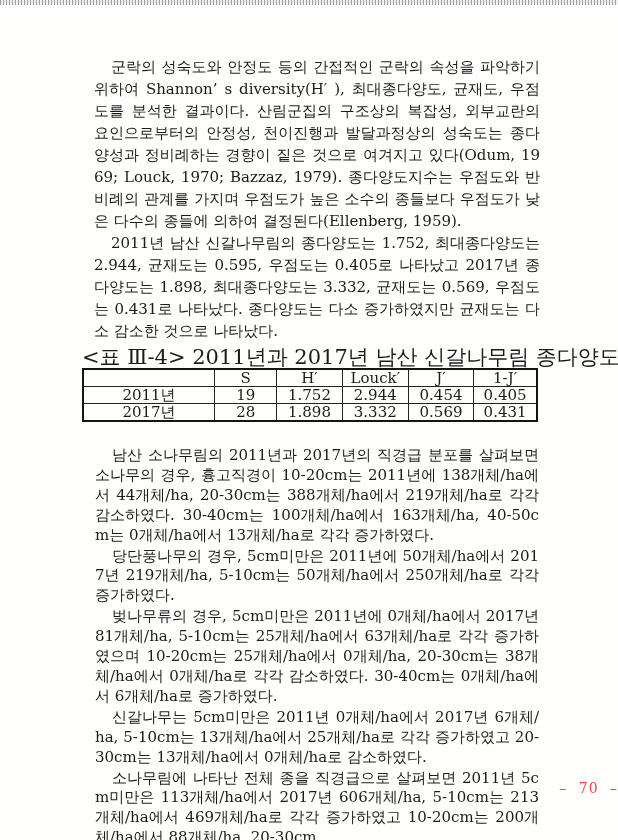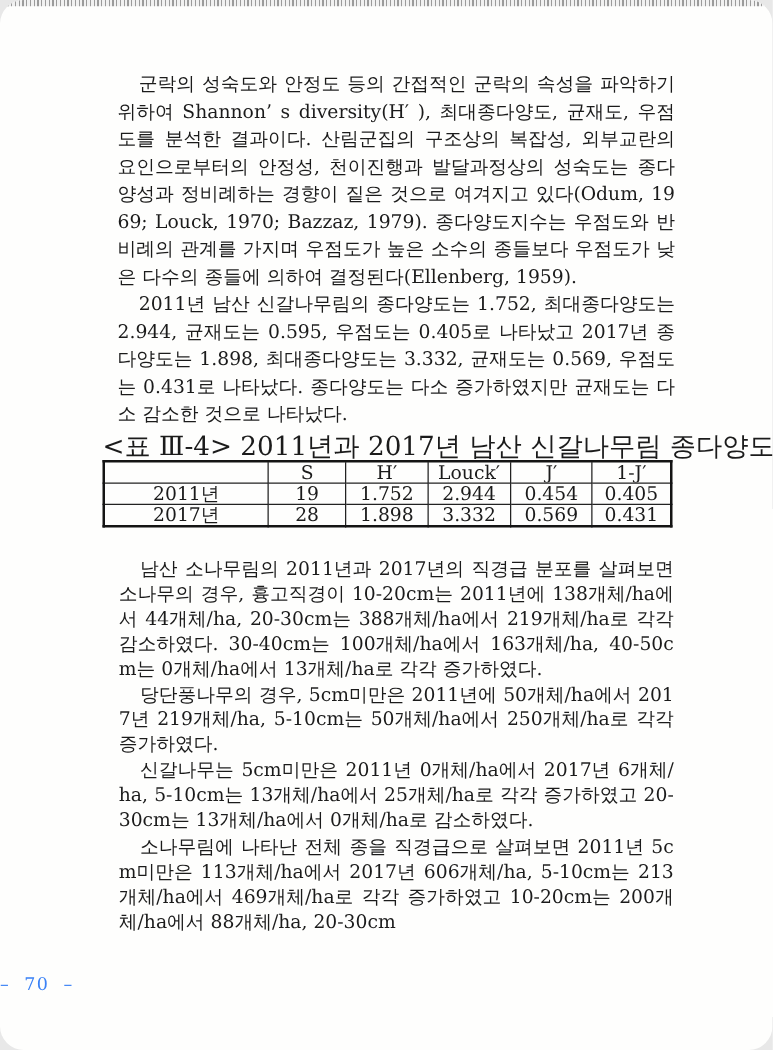--- a/index.html
+++ b/index.html
@@ -4,21 +4,20 @@
 <style>
   html,body{margin:0;padding:0;background:#e8e8e8;}
   .page{
     position:relative;
     width:618px;height:840px;
     background:#fefefdff;
     font-family:"DejaVu Serif","Liberation Serif",serif;
     color:#1b1b1b;
     overflow:hidden;
     margin:0 auto;
-    border-radius:19px;
   }
   .scanbar{
     position:absolute;top:0;left:0;right:0;height:5px;
     background:repeating-linear-gradient(90deg,#8a8a8a 0 1px,#efefef 1px 3px);
     opacity:.85;
   }
   .content{
     position:absolute;left:94px;top:56px;width:446px;
   }
   .sec1 p{
@@ -43,21 +42,21 @@
     overflow:hidden;
   }
   .sec2{margin-top:24px;}
   .sec2 p{
     margin:1px;font-size:15px;line-height:19.9px;
     text-align:justify;text-indent:17px;
     word-break:break-all;
   }
   .footer{
     position:absolute;left:0;right:0;top:780px;
-    text-align:left;font-size:14px;color:#3b82f6;
+    text-align:right;font-size:14px;color:#ef4444;
     letter-spacing:1px;word-spacing:6px;
   }
 </style>
 </head>
 <body>
 
 <div class="page">
   <div class="scanbar"></div>
 
   <div class="content">
@@ -104,19 +103,20 @@
             <td>0.569</td>
             <td>0.431</td>
           </tr>
         </tbody>
       </table>
     </div>
 
     <div class="sec2">
       <p>남산 소나무림의 2011년과 2017년의 직경급 분포를 살펴보면 소나무의 경우, 흉고직경이 10-20cm는 2011년에 138개체/ha에서 44개체/ha, 20-30cm는 388개체/ha에서 219개체/ha로 각각 감소하였다. 30-40cm는 100개체/ha에서 163개체/ha, 40-50cm는 0개체/ha에서 13개체/ha로 각각 증가하였다.</p>
       <p>당단풍나무의 경우, 5cm미만은 2011년에 50개체/ha에서 2017년 219개체/ha, 5-10cm는 50개체/ha에서 250개체/ha로 각각 증가하였다.</p>
+      <p>벚나무류의 경우, 5cm미만은 2011년에 0개체/ha에서 2017년 81개체/ha, 5-10cm는 25개체/ha에서 63개체/ha로 각각 증가하였으며 10-20cm는 25개체/ha에서 0개체/ha, 20-30cm는 38개체/ha에서 0개체/ha로 각각 감소하였다. 30-40cm는 0개체/ha에서 6개체/ha로 증가하였다.</p>
       <p>신갈나무는 5cm미만은 2011년 0개체/ha에서 2017년 6개체/ha, 5-10cm는 13개체/ha에서 25개체/ha로 각각 증가하였고 20-30cm는 13개체/ha에서 0개체/ha로 감소하였다.</p>
       <p>소나무림에 나타난 전체 종을 직경급으로 살펴보면 2011년 5cm미만은 113개체/ha에서 2017년 606개체/ha, 5-10cm는 213개체/ha에서 469개체/ha로 각각 증가하였고 10-20cm는 200개체/ha에서 88개체/ha, 20-30cm</p>
     </div>
   </div>
 
   <div class="footer">– 70 –</div>
 </div>
 
 </body></html>

